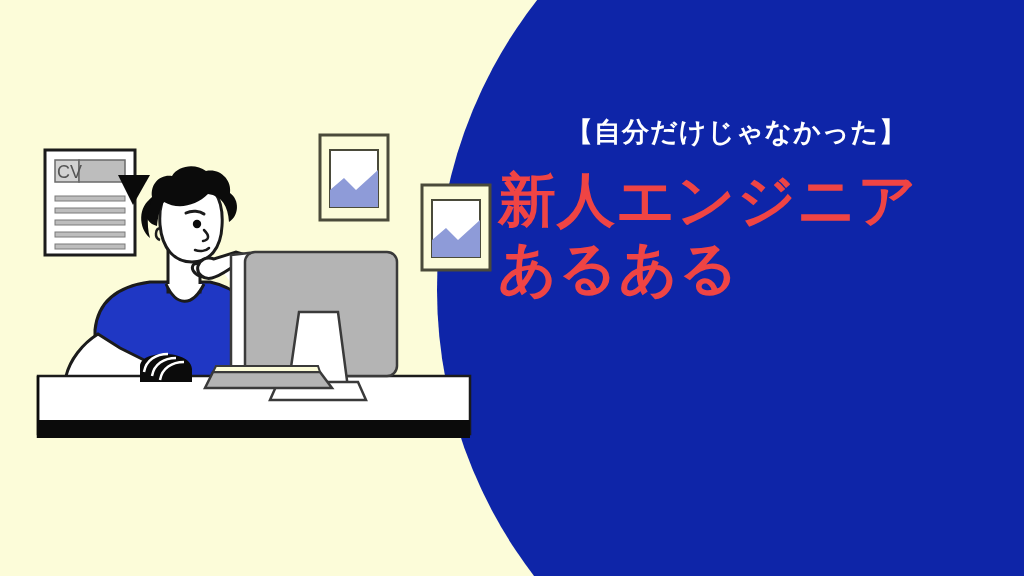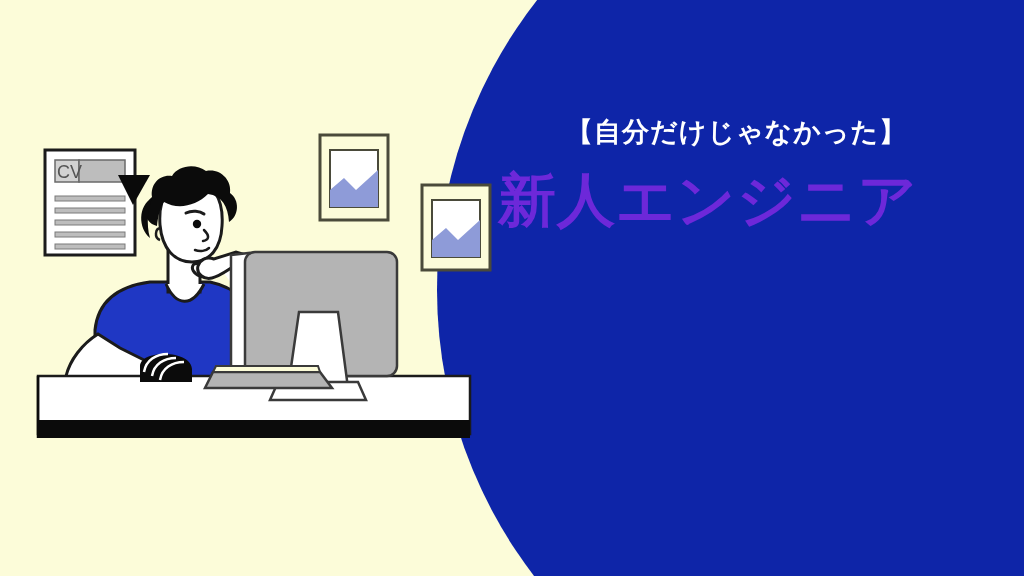--- a/index.html
+++ b/index.html
@@ -40,21 +40,21 @@
     color:#FFFFFF;
     font-size:27px;
     font-weight:bold;
     letter-spacing:1px;
     line-height:1.1;
     white-space:nowrap;
     padding-left:68px;
     margin-bottom:18px;
   }
   .headline{
-    color:#6d28d9;
+    color:#ef4444;
     font-size:58px;
     font-weight:bold;
     line-height:1.18;
     letter-spacing:1px;
     white-space:nowrap;
   }
   .headline .ln{ display:block; }
 
   
   .illu{ position:absolute; left:0; top:0; width:500px; height:576px; z-index:5; }
@@ -185,16 +185,17 @@
       <path d="M144 372 C146 360 156 354 168 354" fill="none" stroke="#FFFFFF" stroke-width="2.5"></path>
       <path d="M152 376 C154 364 164 358 176 358" fill="none" stroke="#FFFFFF" stroke-width="2.5"></path>
       <path d="M160 380 C162 368 172 362 184 362" fill="none" stroke="#FFFFFF" stroke-width="2.5"></path>
     </g>
   </svg>
 
   <div class="copy">
     <div class="eyebrow">【自分だけじゃなかった】</div>
     <div class="headline">
       <span class="ln">新人エンジニア</span>
+      <span class="ln">あるある</span>
     </div>
   </div>
 
 </div>
 
 </body></html>

